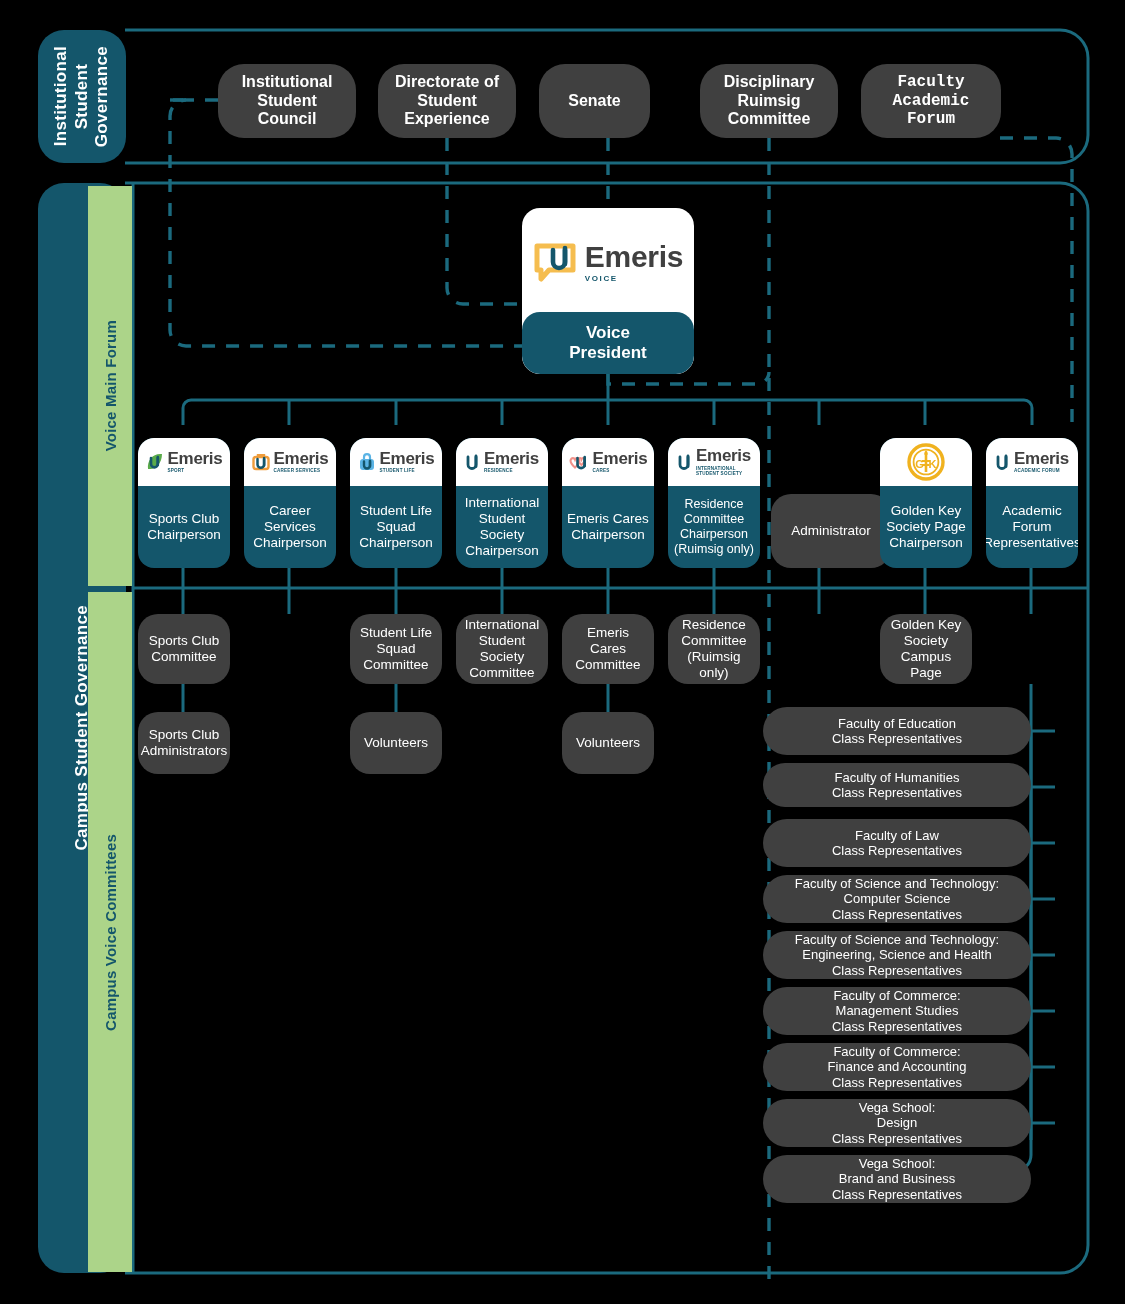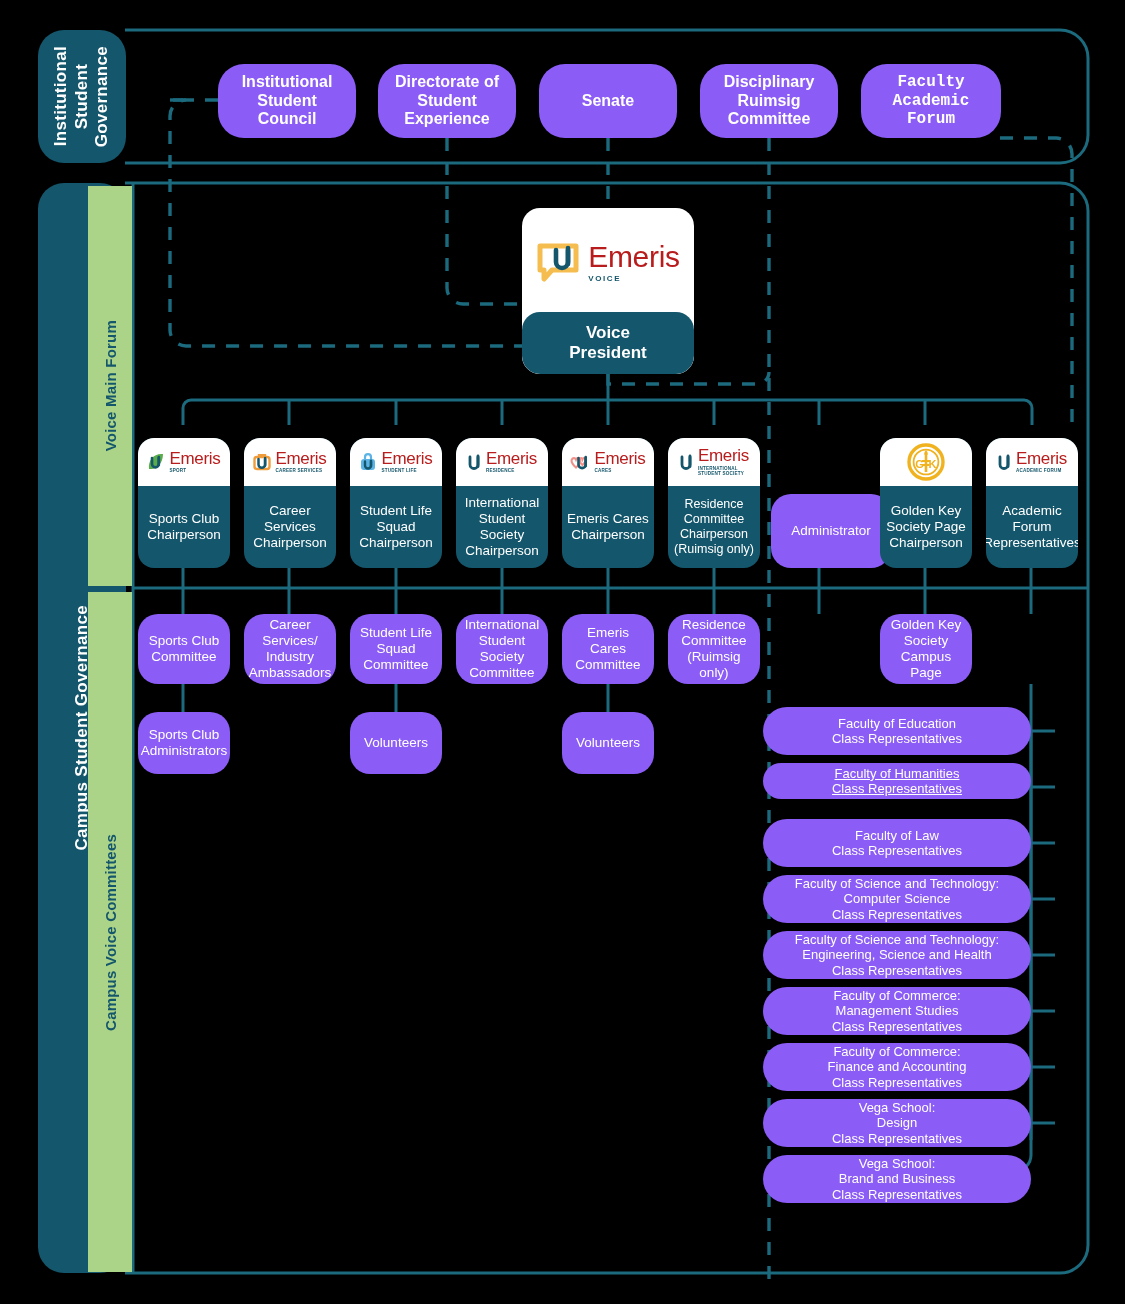--- a/index.html
+++ b/index.html
@@ -2,21 +2,21 @@
 <html><head>
 <meta charset="utf-8">
 <style>
   html,body{margin:0;padding:0;background:#000;}
   body{width:1125px;height:1304px;position:relative;overflow:hidden;
        font-family:"Liberation Sans","DejaVu Sans",sans-serif;}
   #stage{position:absolute;left:0;top:0;width:1125px;height:1304px;}
   svg#wires{position:absolute;left:0;top:0;width:1125px;height:1304px;}
 
   
-  .node{position:absolute;box-sizing:border-box;background:#8b5cf6;
+  .node{position:absolute;box-sizing:border-box;background:#404040;
         border-radius:22px;color:#fff;display:flex;align-items:center;
         justify-content:center;text-align:center;line-height:1.18;}
   .node .txt{padding:3px 6px;white-space:pre-line;}
 
   
   .top-node{font-size:16px;font-weight:bold;border-radius:26px;}
 
   
   .card{position:absolute;box-sizing:border-box;background:#14566b;
         border-radius:16px;overflow:hidden;display:flex;flex-direction:column;}
@@ -48,21 +48,21 @@
   .rail span{writing-mode:vertical-rl;transform:rotate(180deg);
              white-space:pre-line;text-align:center;line-height:1.22;
              font-size:17px;letter-spacing:.3px;}
   .greenband{position:absolute;background:#acd489;color:#14566b;
         display:flex;align-items:center;justify-content:center;}
   .greenband span{writing-mode:vertical-rl;transform:rotate(180deg);
         font-weight:bold;font-size:15px;letter-spacing:.2px;}
 
   
   .wm{display:flex;flex-direction:column;align-items:flex-start;line-height:1;}
-  .wm .w1{font-size:17px;font-weight:normal;color:#b91c1c;letter-spacing:-.3px;}
+  .wm .w1{font-size:17px;font-weight:bold;color:#404040;letter-spacing:-.3px;}
   .wm .w2{font-size:4.6px;font-weight:bold;color:#14566b;letter-spacing:.2px;
           margin-top:1.5px;}
   #president .wm .w1{font-size:30px;}
   #president .wm .w2{font-size:8px;letter-spacing:1.6px;margin-top:3px;}
 </style>
 </head>
 <body>
 
 <div id="stage">
 
@@ -131,21 +131,21 @@
   <div class="node top-node" style="left:218px;top:64px;width:138px;height:74px;">
     <div class="txt">Institutional
 Student
 Council</div>
   </div>
   <div class="node top-node" style="left:378px;top:64px;width:138px;height:74px;">
     <div class="txt">Directorate of
 Student
 Experience</div>
   </div>
-  <div class="node top-node" style="left:539px;top:64px;width:138px;height:74px;">
+  <div class="node top-node" style="left:539px;top:64px;width:111px;height:74px;">
     <div class="txt">Senate</div>
   </div>
   <div class="node top-node" style="left:700px;top:64px;width:138px;height:74px;">
     <div class="txt">Disciplinary
 Ruimsig
 Committee</div>
   </div>
   <div class="node top-node" style="left:861px;top:64px;width:140px;height:74px;font-family:Liberation Mono, monospace;">
     <div class="txt">Faculty Academic
 Forum</div>
@@ -303,25 +303,20 @@
     </div>
     <div class="lbl">Academic
 Forum
 Representatives</div>
   </div>
 
   <div class="node plain" style="left:138px;top:614px;width:92px;height:70px;">
     <div class="txt">Sports Club
 Committee</div>
   </div>
-  <div class="node plain" style="left:244px;top:614px;width:92px;height:70px;">
-    <div class="txt">Career Services/
-Industry
-Ambassadors</div>
-  </div>
   <div class="node plain" style="left:350px;top:614px;width:92px;height:70px;">
     <div class="txt">Student Life
 Squad
 Committee</div>
   </div>
   <div class="node plain" style="left:456px;top:614px;width:92px;height:70px;">
     <div class="txt">International
 Student Society
 Committee</div>
   </div>
@@ -348,21 +343,21 @@
     <div class="txt">Volunteers</div>
   </div>
   <div class="node plain" style="left:562px;top:712px;width:92px;height:62px;">
     <div class="txt">Volunteers</div>
   </div>
 
   <div class="node fac" style="left:763px;top:707px;width:268px;height:48px;">
     <div class="txt">Faculty of Education
 Class Representatives</div>
   </div>
-  <div class="node fac" style="left:763px;top:763px;width:268px;height:36px;text-decoration:underline;">
+  <div class="node fac" style="left:763px;top:763px;width:268px;height:44px;">
     <div class="txt">Faculty of Humanities
 Class Representatives</div>
   </div>
   <div class="node fac" style="left:763px;top:819px;width:268px;height:48px;">
     <div class="txt">Faculty of Law
 Class Representatives</div>
   </div>
   <div class="node fac" style="left:763px;top:875px;width:268px;height:48px;">
     <div class="txt">Faculty of Science and Technology:
 Computer Science

